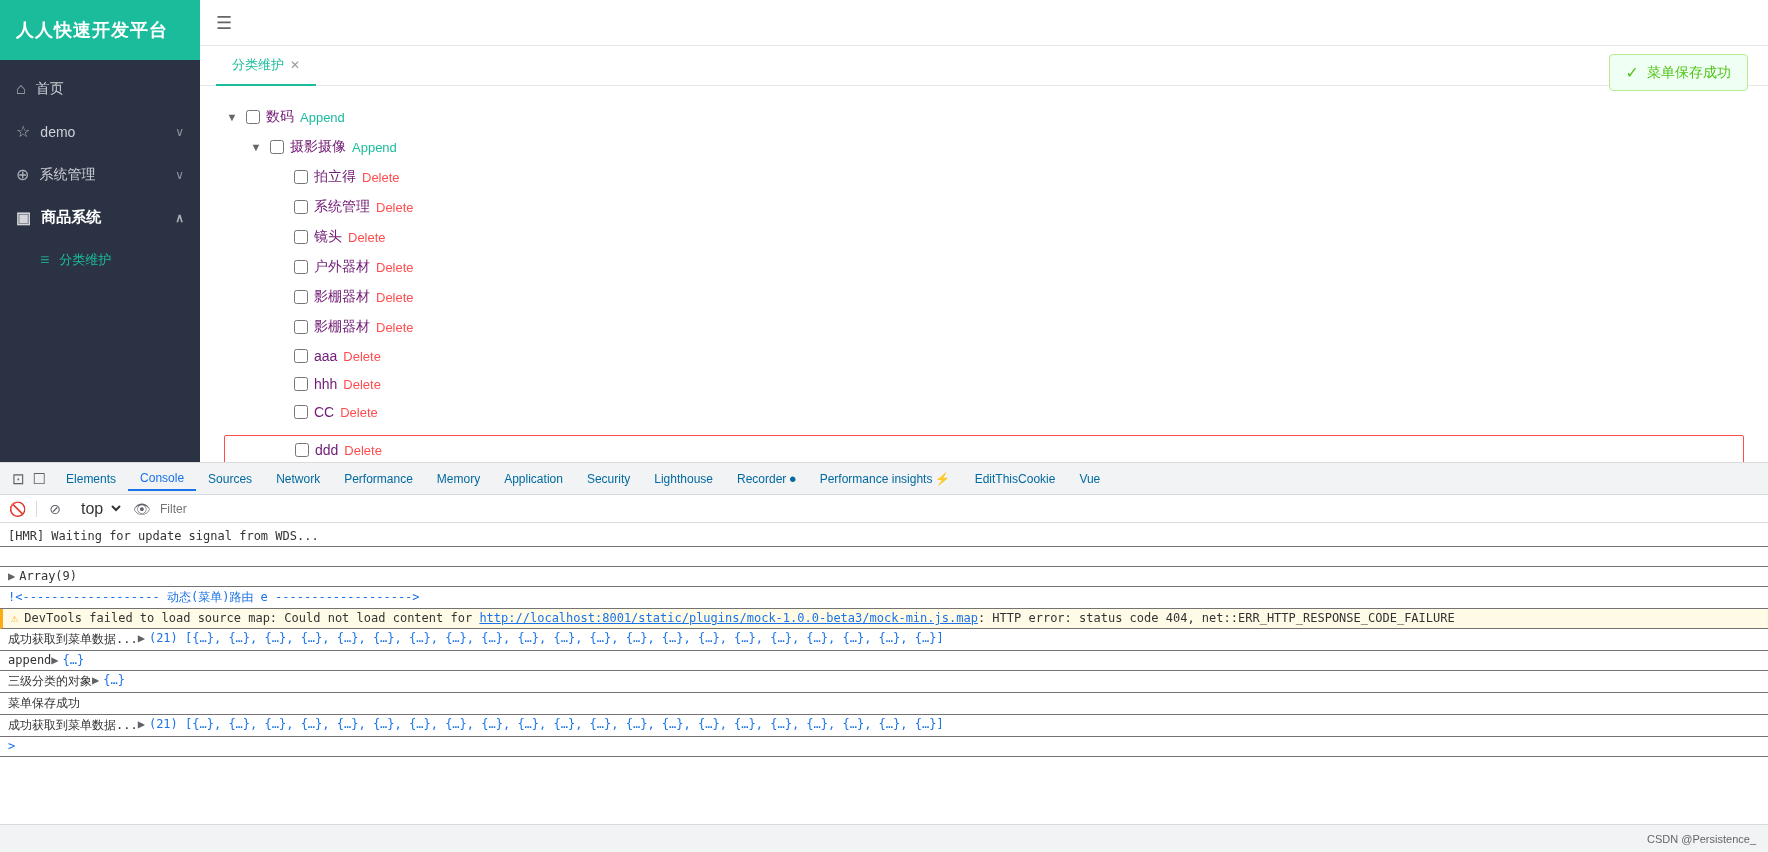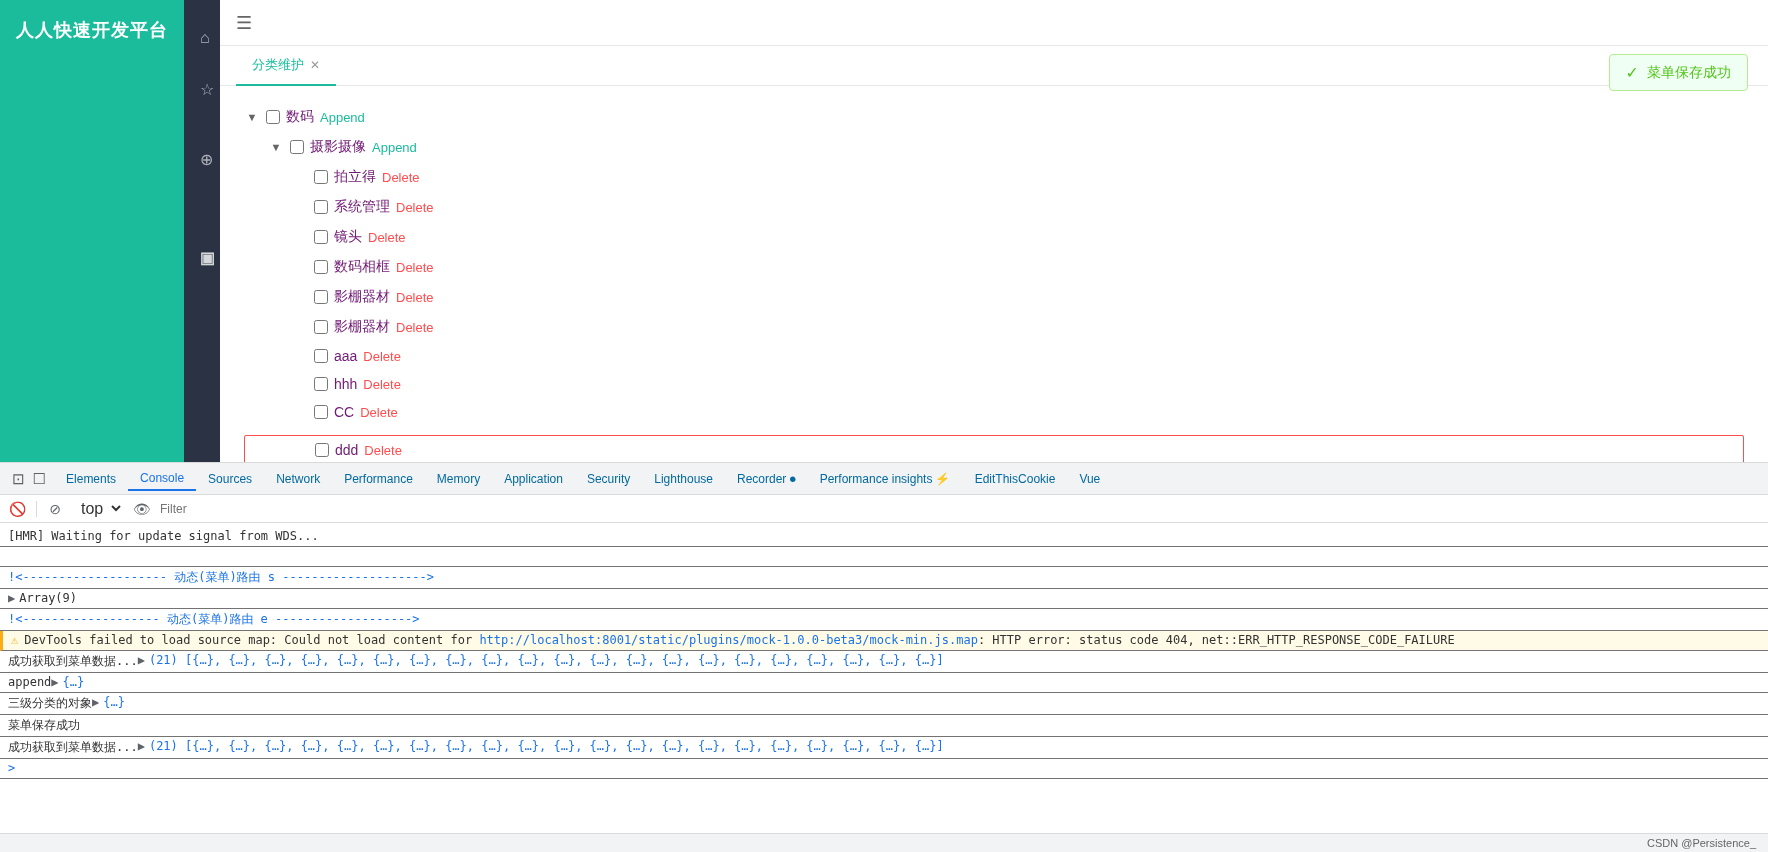--- a/index.html
+++ b/index.html
@@ -2,21 +2,21 @@
 <html><head>
   <meta charset="utf-8">
   <style>
     * { margin: 0; padding: 0; box-sizing: border-box; }
     body { font-family: -apple-system, BlinkMacSystemFont, 'PingFang SC', 'Microsoft YaHei', sans-serif; font-size: 13px; background: #f0f2f5; display: flex; flex-direction: column; height: 852px; overflow: hidden; }
 
     
     .app-container { display: flex; flex: 1; overflow: hidden; height: 462px; }
 
     
-    .sidebar { width: 220px; background: #2b3244; color: #fff; display: flex; flex-direction: row; flex-shrink: 0; }
+    .sidebar { width: 200px; background: #2b3244; color: #fff; display: flex; flex-direction: column; flex-shrink: 0; }
     .sidebar-header { background: #1abc9c; padding: 18px 16px; font-size: 18px; font-weight: bold; color: #fff; letter-spacing: 1px; }
     .sidebar-menu { flex: 1; overflow-y: auto; padding-top: 8px; }
     .menu-item { display: flex; align-items: center; padding: 12px 16px; cursor: pointer; color: #cdd0d6; font-size: 14px; transition: background 0.2s; }
     .menu-item .icon { margin-right: 10px; font-size: 16px; opacity: 0.8; }
     .menu-item .arrow { margin-left: auto; font-size: 12px; opacity: 0.6; }
     .menu-item.sub { padding-left: 40px; font-size: 13px; }
     .menu-item.sub.active-sub { color: #1abc9c; font-weight: 500; }
     .menu-section { font-size: 15px; font-weight: 600; color: #fff; }
 
     
@@ -60,26 +60,26 @@
     .toolbar-btn { display: flex; align-items: center; justify-content: center; width: 20px; height: 20px; cursor: pointer; color: #5f6368; font-size: 14px; }
     .toolbar-divider { width: 1px; height: 16px; background: #dadada; }
     .top-select { font-size: 16px; border: none; outline: none; color: #333; background: transparent; cursor: pointer; padding: 2px 4px; }
     .filter-input { border: none; outline: none; font-size: 12px; color: #ec4899; flex: 1; }
 
     .devtools-console { flex: 1; overflow-y: auto; padding: 4px 0; background: #fff; font-size: 12px; font-family: 'Consolas', 'Monaco', monospace; }
     .console-line { padding: 2px 8px; display: flex; align-items: flex-start; border-bottom: 1px solid #737373; min-height: 20px; }
     .console-line.warn { background: #fffbe6; border-left: 3px solid #faad14; }
     .console-line.info { color: #333; }
     .console-text { color: #333; word-break: break-all; }
-    .console-link { color: #1a73e8; cursor: pointer; }
+    .console-link { color: #1a73e8; text-decoration: underline; cursor: pointer; }
     .console-blue { color: #1a73e8; }
     .warn-icon { color: #faad14; margin-right: 6px; flex-shrink: 0; }
     .expand-triangle { color: #5f6368; margin-right: 4px; cursor: pointer; flex-shrink: 0; }
 
-    .status-bar { height: 19px; background: #f1f3f4; border-top: 1px solid #dadada; display: flex; align-items: center; justify-content: flex-end; padding: 0 12px; font-size: 11px; color: #666; }
+    .status-bar { height: 28px; background: #f1f3f4; border-top: 1px solid #dadada; display: flex; align-items: center; justify-content: flex-end; padding: 0 12px; font-size: 11px; color: #666; }
     .hamburger { font-size: 18px; color: #666; cursor: pointer; margin-right: 16px; }
     .top-bar { height: 46px; background: #fff; border-bottom: 1px solid #e8e8e8; display: flex; align-items: center; padding: 0 16px; }
   </style>
 </head>
 <body>
 
 <div class="app-container">
 
   <div class="sidebar">
     <div class="sidebar-header">人人快速开发平台</div>
@@ -168,21 +168,21 @@
         <div class="tree-item tree-level-3">
           <span class="expand-btn">&nbsp;</span>
           <input type="checkbox" style="">
           <span class="label">镜头</span>
           <span class="action delete">Delete</span>
         </div>
 
         <div class="tree-item tree-level-3">
           <span class="expand-btn">&nbsp;</span>
           <input type="checkbox" style="">
-          <span class="label">数码相框</span>
+          <span class="label">户外器材</span>
           <span class="action delete">Delete</span>
         </div>
 
         <div class="tree-item tree-level-3">
           <span class="expand-btn">&nbsp;</span>
           <input type="checkbox" style="">
           <span class="label">影棚器材</span>
           <span class="action delete">Delete</span>
         </div>
 
@@ -267,23 +267,20 @@
   </div>
 
   <div class="devtools-console">
 
     <div class="console-line info">
       <span class="console-text">[HMR] Waiting for update signal from WDS...</span>
     </div>
 
     <div class="console-line" style="height:8px;"></div>
 
-    <div class="console-line">
-      <span class="console-blue">!&lt;-------------------- 动态(菜单)路由 s --------------------&gt;</span>
-    </div>
 
     <div class="console-line">
       <span class="expand-triangle">▶</span>
       <span class="console-text">Array(9)</span>
     </div>
 
     <div class="console-line">
       <span class="console-blue">!&lt;------------------- 动态(菜单)路由 e -------------------&gt;</span>
     </div>
 

